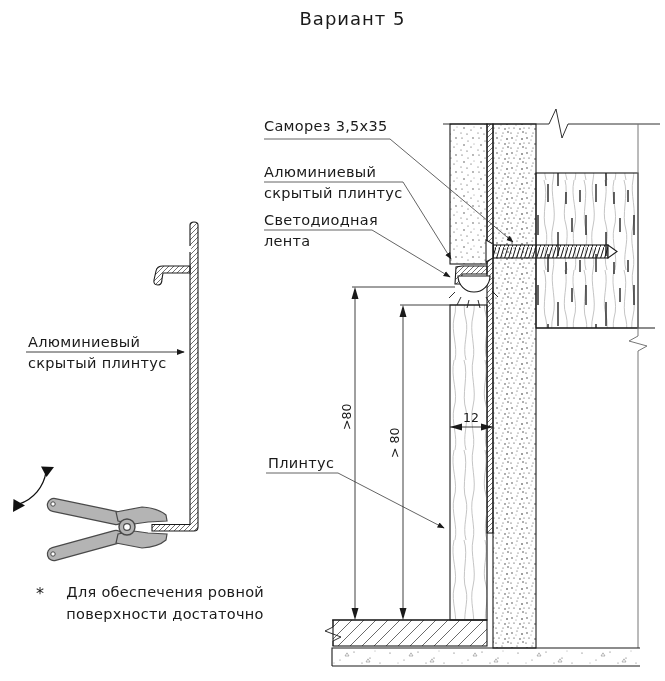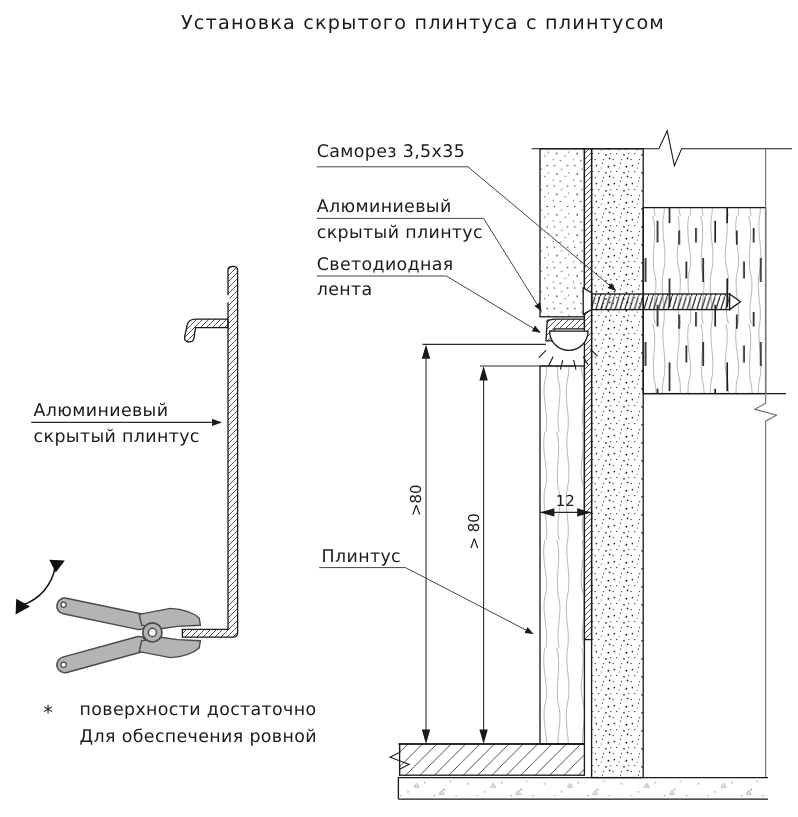--- a/index.html
+++ b/index.html
@@ -19,21 +19,21 @@
   .s08{stroke:#1a1a1a;stroke-width:.9;fill:none;}
   .ld{stroke:#3c3c3c;stroke-width:.8;fill:none;}
   .dl{stroke:#2a2a2a;stroke-width:.9;fill:none;}
 </style>
 </head>
 <body>
 
 <div class="canvas">
 
   <div class="title">
-    <div class="t2">Установка скрытого плинтуса с плинтусом</div>
+    <div class="t1">Вариант 5</div>
   </div>
 
   <svg width="665" height="681" viewBox="0 0 665 681">
     <defs>
       <marker id="arr" viewBox="0 0 10 10" refX="9" refY="5" markerWidth="9" markerHeight="9" orient="auto-start-reverse">
         <path d="M0,1.2 L10,5 L0,8.8 Z" fill="#1a1a1a"></path>
       </marker>
       <pattern id="stip" width="15" height="15" patternUnits="userSpaceOnUse">
         <g fill="#222">
           <circle cx="2" cy="3" r=".7"></circle>
@@ -210,18 +210,18 @@
     <g>
       <path d="M46,472 A40,40 0 0 1 19,504" fill="none" stroke="#111" stroke-width="1.3"></path>
       <polygon points="54,467 41,466.5 46.5,477" fill="#111"></polygon>
       <polygon points="13,512 13.5,499 25,505.5" fill="#111"></polygon>
     </g>
   </svg>
 
   <div class="footnote">
     <span class="mark">*</span>
     <div>
+      <div>Для обеспечения ровной</div>
       <div>поверхности достаточно</div>
-      <div>Для обеспечения ровной</div>
     </div>
   </div>
 
 </div>
 
 </body></html>

